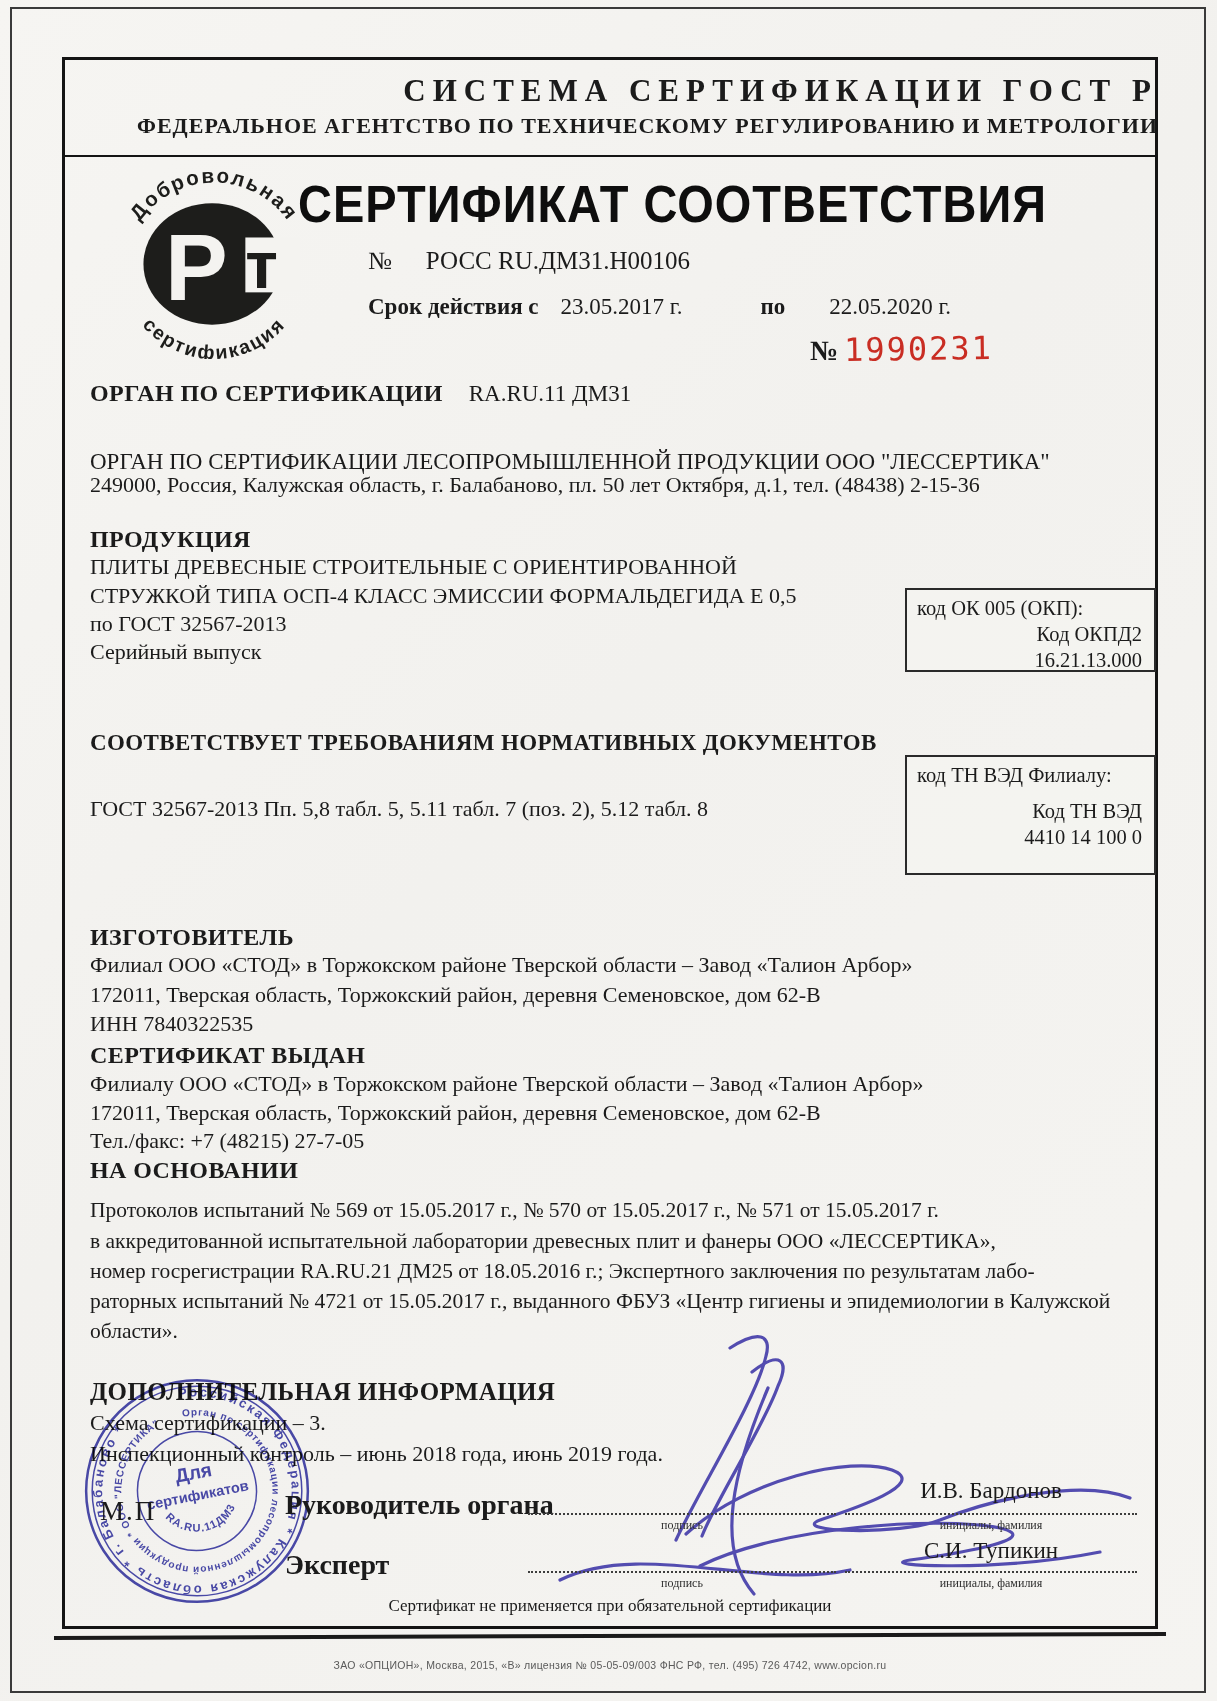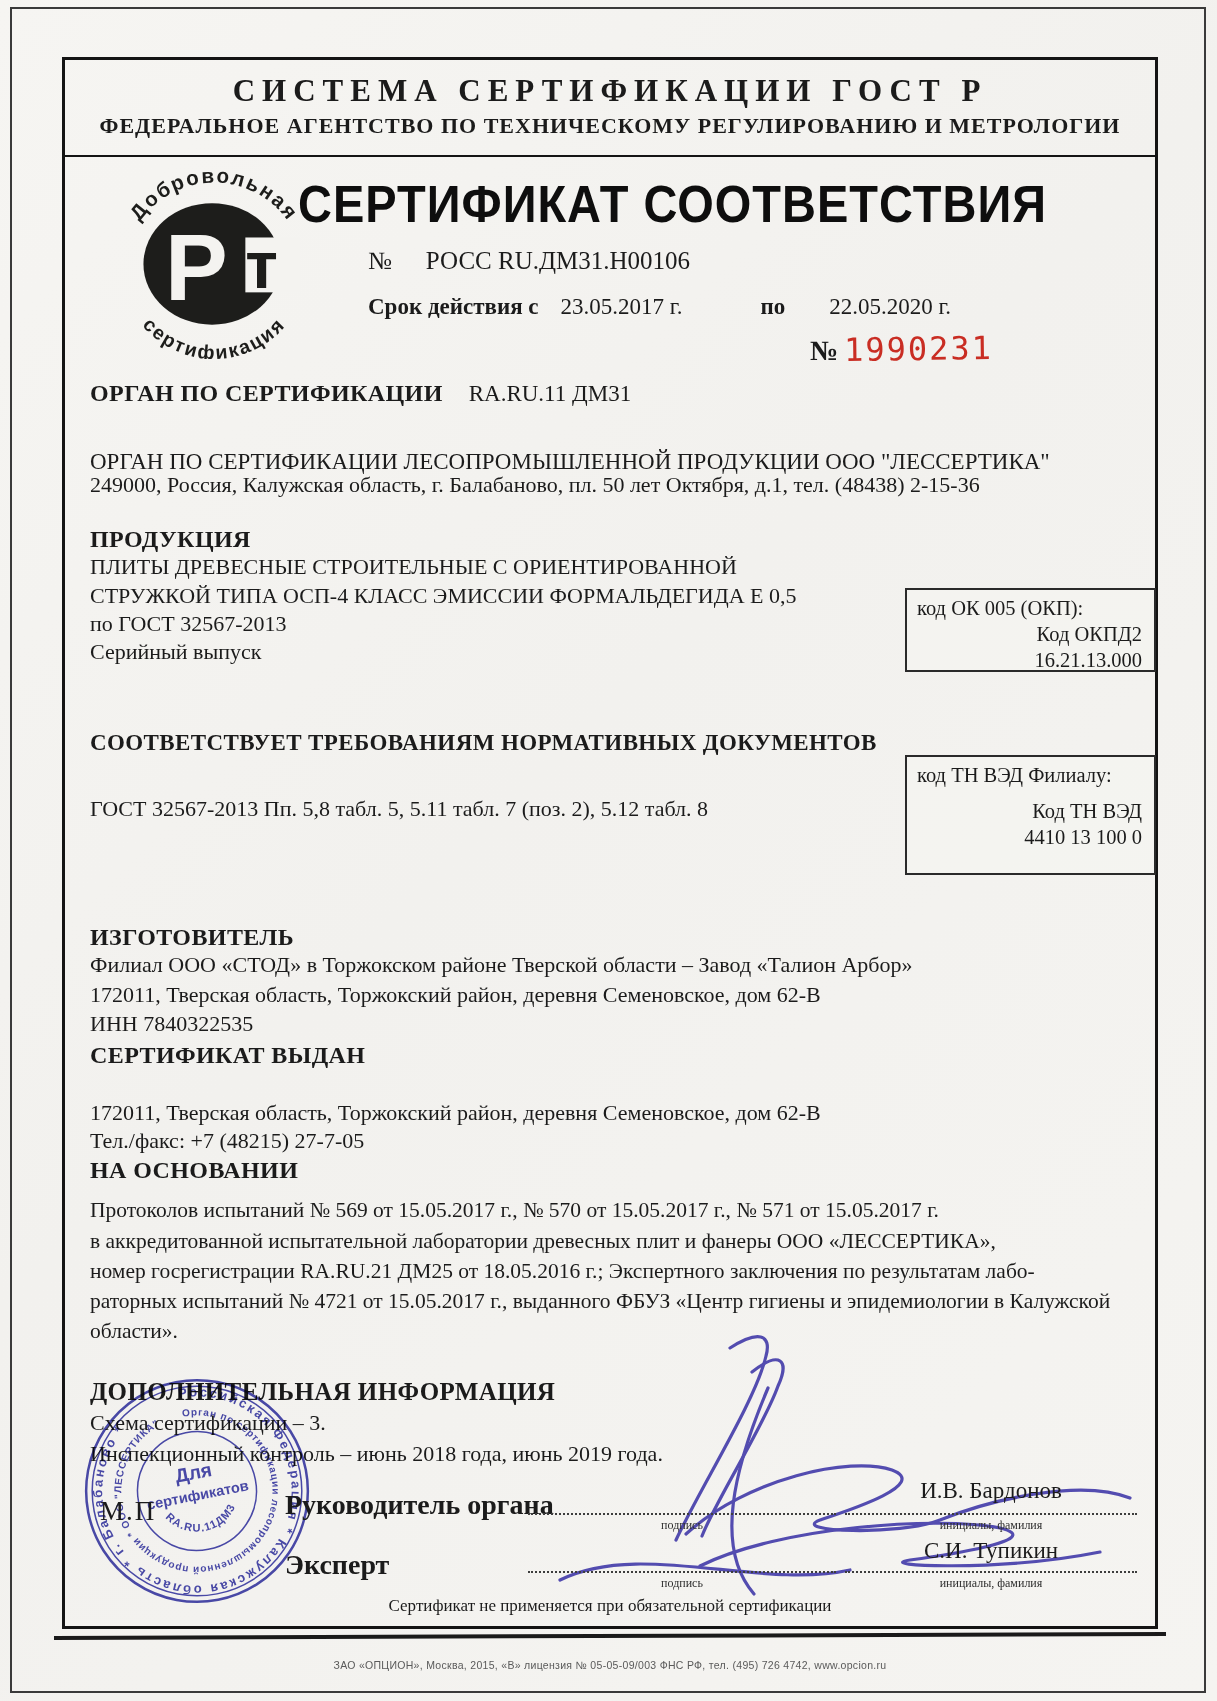--- a/index.html
+++ b/index.html
@@ -8,21 +8,21 @@
     background:linear-gradient(135deg,#f6f5f2 0%,#f2f1ee 45%,#f5f4f1 100%);
     font-family:"Liberation Serif", serif; color:#1b1b1b; overflow:hidden;
   }
   .abs { position:absolute; }
   .outer-frame { left:10px; top:7px; width:1196px; height:1686px; border:2px solid #3a3a3a; box-sizing:border-box; }
   .main-frame  { left:62px; top:57px; width:1096px; height:1572px; border:3px solid #141414; box-sizing:border-box; }
   .bottom-line2 { left:54px; top:1634px; width:1112px; height:4px; background:#1a1a1a; transform:rotate(-0.2deg); }
   .header-box {
     left:62px; top:57px; width:1096px; height:100px; box-sizing:border-box;
     border-bottom:2px solid #141414; display:flex; flex-direction:column;
-    align-items:center; justify-content:center; gap:4px;
+    align-items:flex-end; justify-content:center; gap:4px;
   }
   .h1 { font-size:31px; font-weight:bold; letter-spacing:7px; white-space:nowrap; }
   .h2 { font-size:22px; font-weight:bold; letter-spacing:1px; white-space:nowrap; }
   .doc-title {
     left:298px; top:176px; width:744px; text-align:center;
     font-family:"Liberation Sans", sans-serif; font-weight:bold; font-size:47px;
     letter-spacing:1px; transform:scaleY(1.1); color:#0e0e0e; white-space:nowrap;
   }
   .certno { left:368px; top:247px; font-size:25px; white-space:nowrap; }
   .certno .no-sign { margin-right:34px; }
@@ -123,29 +123,30 @@
     <div class="r">Код ОКПД2</div>
     <div class="r">16.21.13.000</div>
   </div>
 
   <div class="abs lblb24" style="left:90px; top:730px; font-size:23px;">СООТВЕТСТВУЕТ ТРЕБОВАНИЯМ НОРМАТИВНЫХ ДОКУМЕНТОВ</div>
   <div class="abs txt22" style="left:90px; top:796px;">ГОСТ 32567-2013 Пп. 5,8 табл. 5, 5.11 табл. 7 (поз. 2), 5.12 табл. 8</div>
 
   <div class="abs code-box" style="top:755px; height:120px;">
     <div>код ТН ВЭД Филиалу:</div>
     <div class="r" style="margin-top:10px;">Код ТН ВЭД</div>
-    <div class="r">4410 13 100 0</div>
+    <div class="r">4410 14 100 0</div>
   </div>
 
   <div class="abs lblb24" style="left:90px; top:924px;">ИЗГОТОВИТЕЛЬ</div>
   <div class="abs txt22" style="left:90px; top:952px;">Филиал ООО «СТОД» в Торжокском районе Тверской области – Завод «Талион Арбор»</div>
   <div class="abs txt22" style="left:90px; top:982px;">172011, Тверская область, Торжокский район, деревня Семеновское, дом 62-В</div>
   <div class="abs txt22" style="left:90px; top:1011px;">ИНН 7840322535</div>
 
   <div class="abs lblb24" style="left:90px; top:1042px;">СЕРТИФИКАТ ВЫДАН</div>
+  <div class="abs txt22" style="left:90px; top:1071px;">Филиалу ООО «СТОД» в Торжокском районе Тверской области – Завод «Талион Арбор»</div>
   <div class="abs txt22" style="left:90px; top:1100px;">172011, Тверская область, Торжокский район, деревня Семеновское, дом 62-В</div>
   <div class="abs txt22" style="left:90px; top:1128px;">Тел./факс: +7 (48215) 27-7-05</div>
 
   <div class="abs lblb24" style="left:90px; top:1157px;">НА ОСНОВАНИИ</div>
   <div class="abs txt21" style="left:90px; top:1198px;">Протоколов  испытаний  № 569 от 15.05.2017 г., № 570 от 15.05.2017 г., № 571 от 15.05.2017 г.</div>
   <div class="abs txt21" style="left:90px; top:1229px;">в  аккредитованной испытательной  лаборатории древесных плит и фанеры  ООО «ЛЕССЕРТИКА»,</div>
   <div class="abs txt21" style="left:90px; top:1259px;">номер госрегистрации  RA.RU.21 ДМ25 от 18.05.2016 г.;  Экспертного заключения  по результатам лабо-</div>
   <div class="abs txt21" style="left:90px; top:1289px;">раторных испытаний № 4721 от 15.05.2017 г., выданного ФБУЗ «Центр гигиены и эпидемиологии в Калужской</div>
   <div class="abs txt21" style="left:90px; top:1319px;">области».</div>
 

